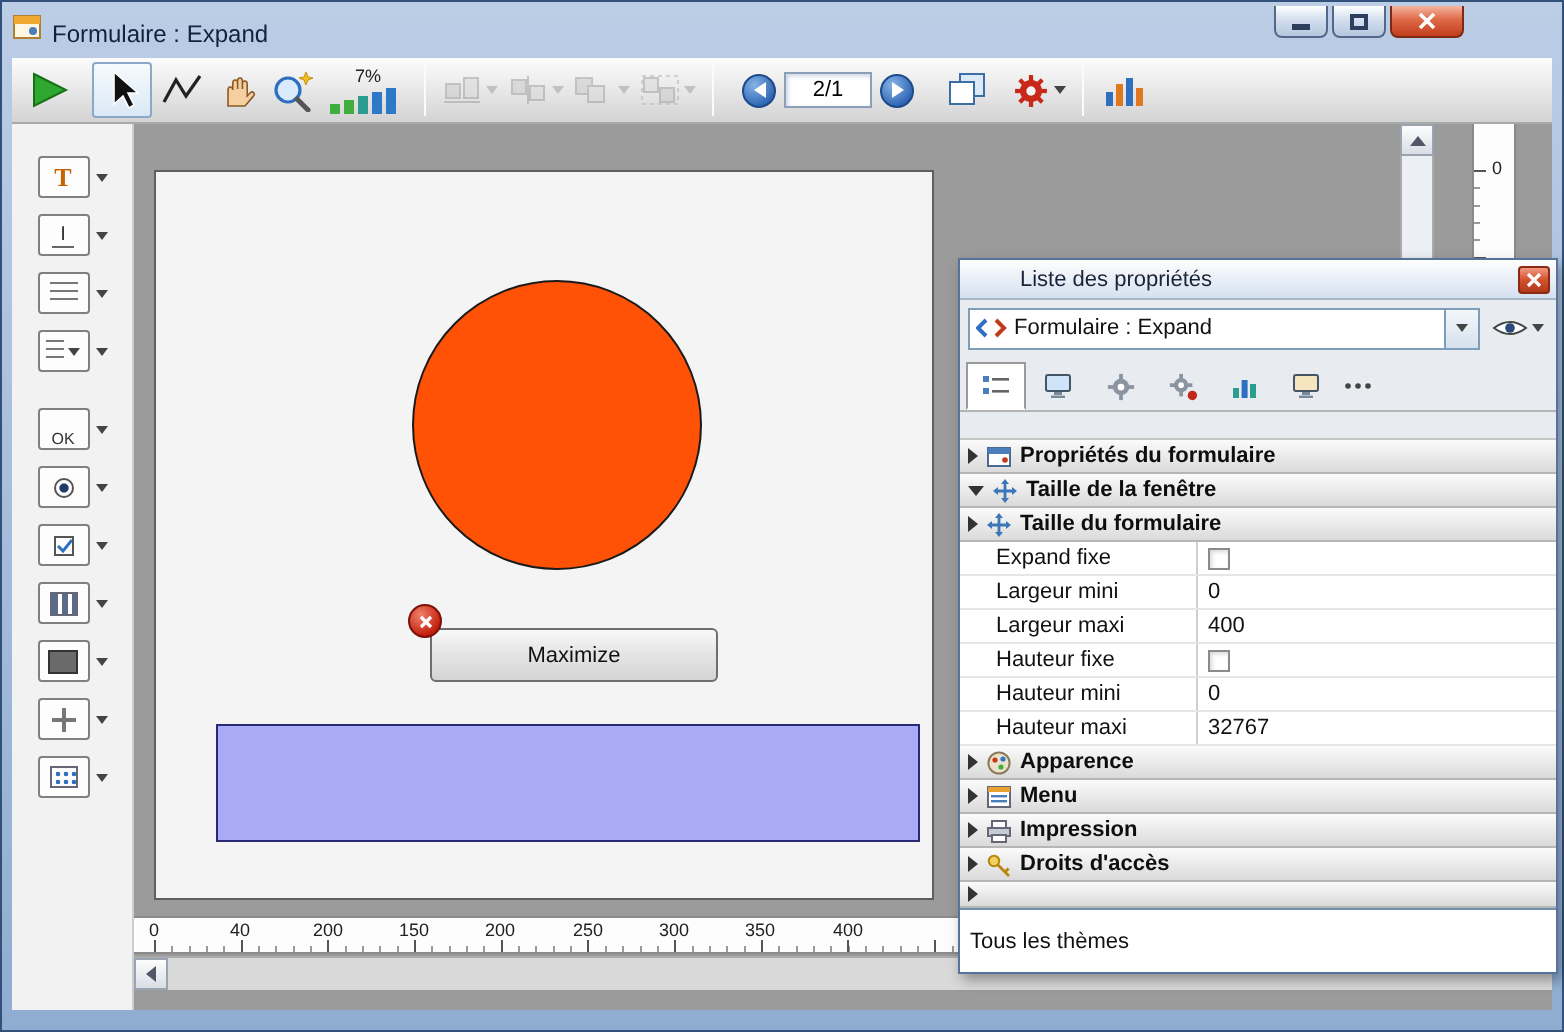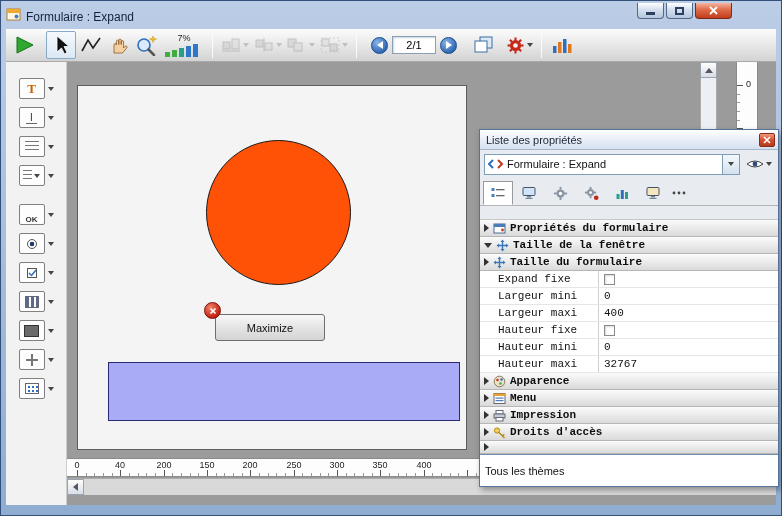--- a/index.html
+++ b/index.html
@@ -44,37 +44,37 @@
   
   .lefttools{position:absolute;left:5px;top:61px;width:61px;bottom:10px;background:#f2f2f2;
     border-right:1px solid #cdcdcd;display:flex;flex-direction:column;align-items:center;
     padding-top:16px;gap:8px;}
   .tool{display:flex;align-items:center;gap:3px;}
   .lefttools .tool:nth-of-type(5){margin-top:10px;}
   .tool-box{width:26px;height:21px;background:#fdfdfd;border:1px solid #808080;border-radius:2px;
     display:flex;align-items:center;justify-content:center;overflow:hidden;}
   .glyph-T{font-family:"Liberation Serif",serif;font-weight:bold;font-size:13px;color:#c86400;line-height:1;}
   .glyph-I{font-size:10px;color:#333;border-bottom:1px solid #666;padding:0 4px;line-height:11px;}
-  .glyph-OK{font-size:8px;font-weight:bold;color:#333;line-height:1;margin-top:11px;}
+  .glyph-OK{font-size:8px;font-weight:normal;color:#333;line-height:1;margin-top:11px;}
   .glyph-lines{width:14px;height:12px;background:repeating-linear-gradient(180deg,#777 0 1px,transparent 1px 4px);}
   .glyph-lines.narrow{width:9px;}
   .glyph-radio{width:10px;height:10px;border:1px solid #555;border-radius:50%;
     background:radial-gradient(circle,#223a6a 0 2px,transparent 2.6px);}
   .glyph-cbx{width:10px;height:10px;border:1px solid #555;display:flex;align-items:center;justify-content:center;}
   .glyph-cols{width:14px;height:12px;border:1px solid #667;background:repeating-linear-gradient(90deg,#5a6a88 0 3px,#fff 3px 5px);}
   .glyph-img{width:15px;height:12px;background:#6a6a6a;border:1px solid #333;}
   .glyph-dots{width:14px;height:11px;border:1px solid #667;
     background:radial-gradient(#2f6fc0 1px,transparent 1.3px);background-size:4px 4px;background-position:1px 1px;}
 
   
   .editor{position:absolute;left:66px;top:61px;right:5px;bottom:10px;background:#9b9b9b;overflow:hidden;}
   .canvas{position:absolute;left:10px;top:23px;width:390px;height:365px;background:#f4f4f4;border:1px solid #5e5e5e;}
   .shape-circle{position:absolute;left:128px;top:54px;width:145px;height:145px;border-radius:50%;
     background:#ff5206;border:1px solid #1a1a1a;}
-  .maximize-btn{position:absolute;left:137px;top:228px;width:110px;height:27px;
+  .maximize-btn{position:absolute;left:137px;top:228px;width:144px;height:27px;
     background:linear-gradient(#f8f8f8,#e6e6e6 45%,#d4d4d4);border:1px solid #6e6e6e;border-radius:3px;
     font-size:11px;color:#111;display:flex;align-items:center;justify-content:center;}
   .error-badge{position:absolute;left:126px;top:216px;width:17px;height:17px;border-radius:50%;z-index:3;
     background:radial-gradient(circle at 35% 30%,#f0826a,#c2200e 72%);border:1px solid #7d1108;
     display:flex;align-items:center;justify-content:center;}
   .shape-rect{position:absolute;left:30px;top:276px;width:352px;height:59px;background:#a9abf7;border:1px solid #2a2a72;}
 
   
   .hruler{position:absolute;left:0;top:396px;width:640px;height:19px;background:#fdfdfd;
     border-top:1px solid #8a8a8a;border-bottom:1px solid #8a8a8a;}
@@ -96,35 +96,35 @@
     background:repeating-linear-gradient(180deg,#999 0 1px,transparent 1px 8.67px);}
   .vruler::after{content:"";position:absolute;left:0;top:23px;bottom:0;width:6px;
     background:repeating-linear-gradient(180deg,#555 0 1px,transparent 1px 43.33px);}
   .vtick-label{position:absolute;left:9px;top:17px;font-size:9px;color:#222;}
 
   
   .palette{position:absolute;left:478px;top:128px;width:300px;height:358px;z-index:10;
     background:#eef1f5;border:1px solid #54749c;box-shadow:2px 3px 6px rgba(0,0,0,.35);font-size:11px;}
   .palette-titlebar{height:20px;background:linear-gradient(#fefefe,#d5e0f0);border-bottom:1px solid #a8b8cc;
     display:flex;align-items:center;padding:0 3px 0 6px;}
-  .palette-title{flex:1;color:#1a2438;}
+  .palette-title{flex:1;color:#1a2438;margin-left:24px;}
   .palette-close{width:16px;height:14px;border-radius:2px;background:linear-gradient(#f09a7e,#d4502f 50%,#b23a1c);
     border:1px solid #8a2a12;display:flex;align-items:center;justify-content:center;}
   .selector-row{height:28px;display:flex;align-items:center;gap:4px;padding:0 4px;background:#e8ecf1;}
   .selector-combo{flex:1;height:21px;background:#fff;border:1px solid #7f9db9;display:flex;align-items:center;}
   .combo-text{flex:1;font-size:11px;color:#111;white-space:nowrap;overflow:hidden;}
   .combo-arrow{width:17px;height:100%;border-left:1px solid #7f9db9;
     background:linear-gradient(#f3f7fb,#d5e1ee);display:flex;align-items:center;justify-content:center;}
   .eye-btn{width:30px;height:21px;display:flex;align-items:center;justify-content:center;gap:2px;}
   .tabs-row{height:28px;background:#e8ecf1;border-bottom:1px solid #b4b4b4;display:flex;align-items:flex-end;
     padding:2px 2px 0 3px;gap:1px;}
   .ptab{width:30px;height:24px;display:flex;align-items:center;justify-content:center;border:1px solid transparent;}
   .ptab.selected{background:#fff;border-color:#9a9a9a;border-bottom-color:#fff;}
   .tabs-gap{height:14px;background:#e8ecf1;border-bottom:1px solid #c6c6c6;}
-  .pal-content{position:absolute;left:0;right:0;top:90px;bottom:18px;background:#b91c1c;overflow:hidden;font-family:Liberation Mono, monospace;}
+  .pal-content{position:absolute;left:0;right:0;top:90px;bottom:18px;background:#b91c1c;overflow:hidden;}
   .section{height:17px;display:flex;align-items:center;gap:4px;padding-left:4px;
     background:linear-gradient(#fbfbfb,#dadada);border-bottom:1px solid #b6b6b6;}
   .section .arrow{width:0;height:0;border-top:4px solid transparent;border-bottom:4px solid transparent;border-left:5px solid #333;}
   .section.expanded .arrow{border-left:4px solid transparent;border-right:4px solid transparent;border-top:5px solid #333;border-bottom:none;}
   .section .label{font-weight:bold;color:#0e0e0e;}
   .section.partial{height:13px;}
   .prop-row{height:17px;display:flex;background:#fff;border-bottom:1px solid #e6e6e6;}
   .prop-label{width:118px;padding-left:18px;display:flex;align-items:center;color:#111;}
   .prop-value{flex:1;border-left:1px solid #cfcfcf;display:flex;align-items:center;padding-left:5px;color:#111;}
   .checkbox{width:11px;height:11px;border:1px solid #8a8a8a;background:#fff;box-shadow:inset 1px 1px 2px #d8d8d8;}

